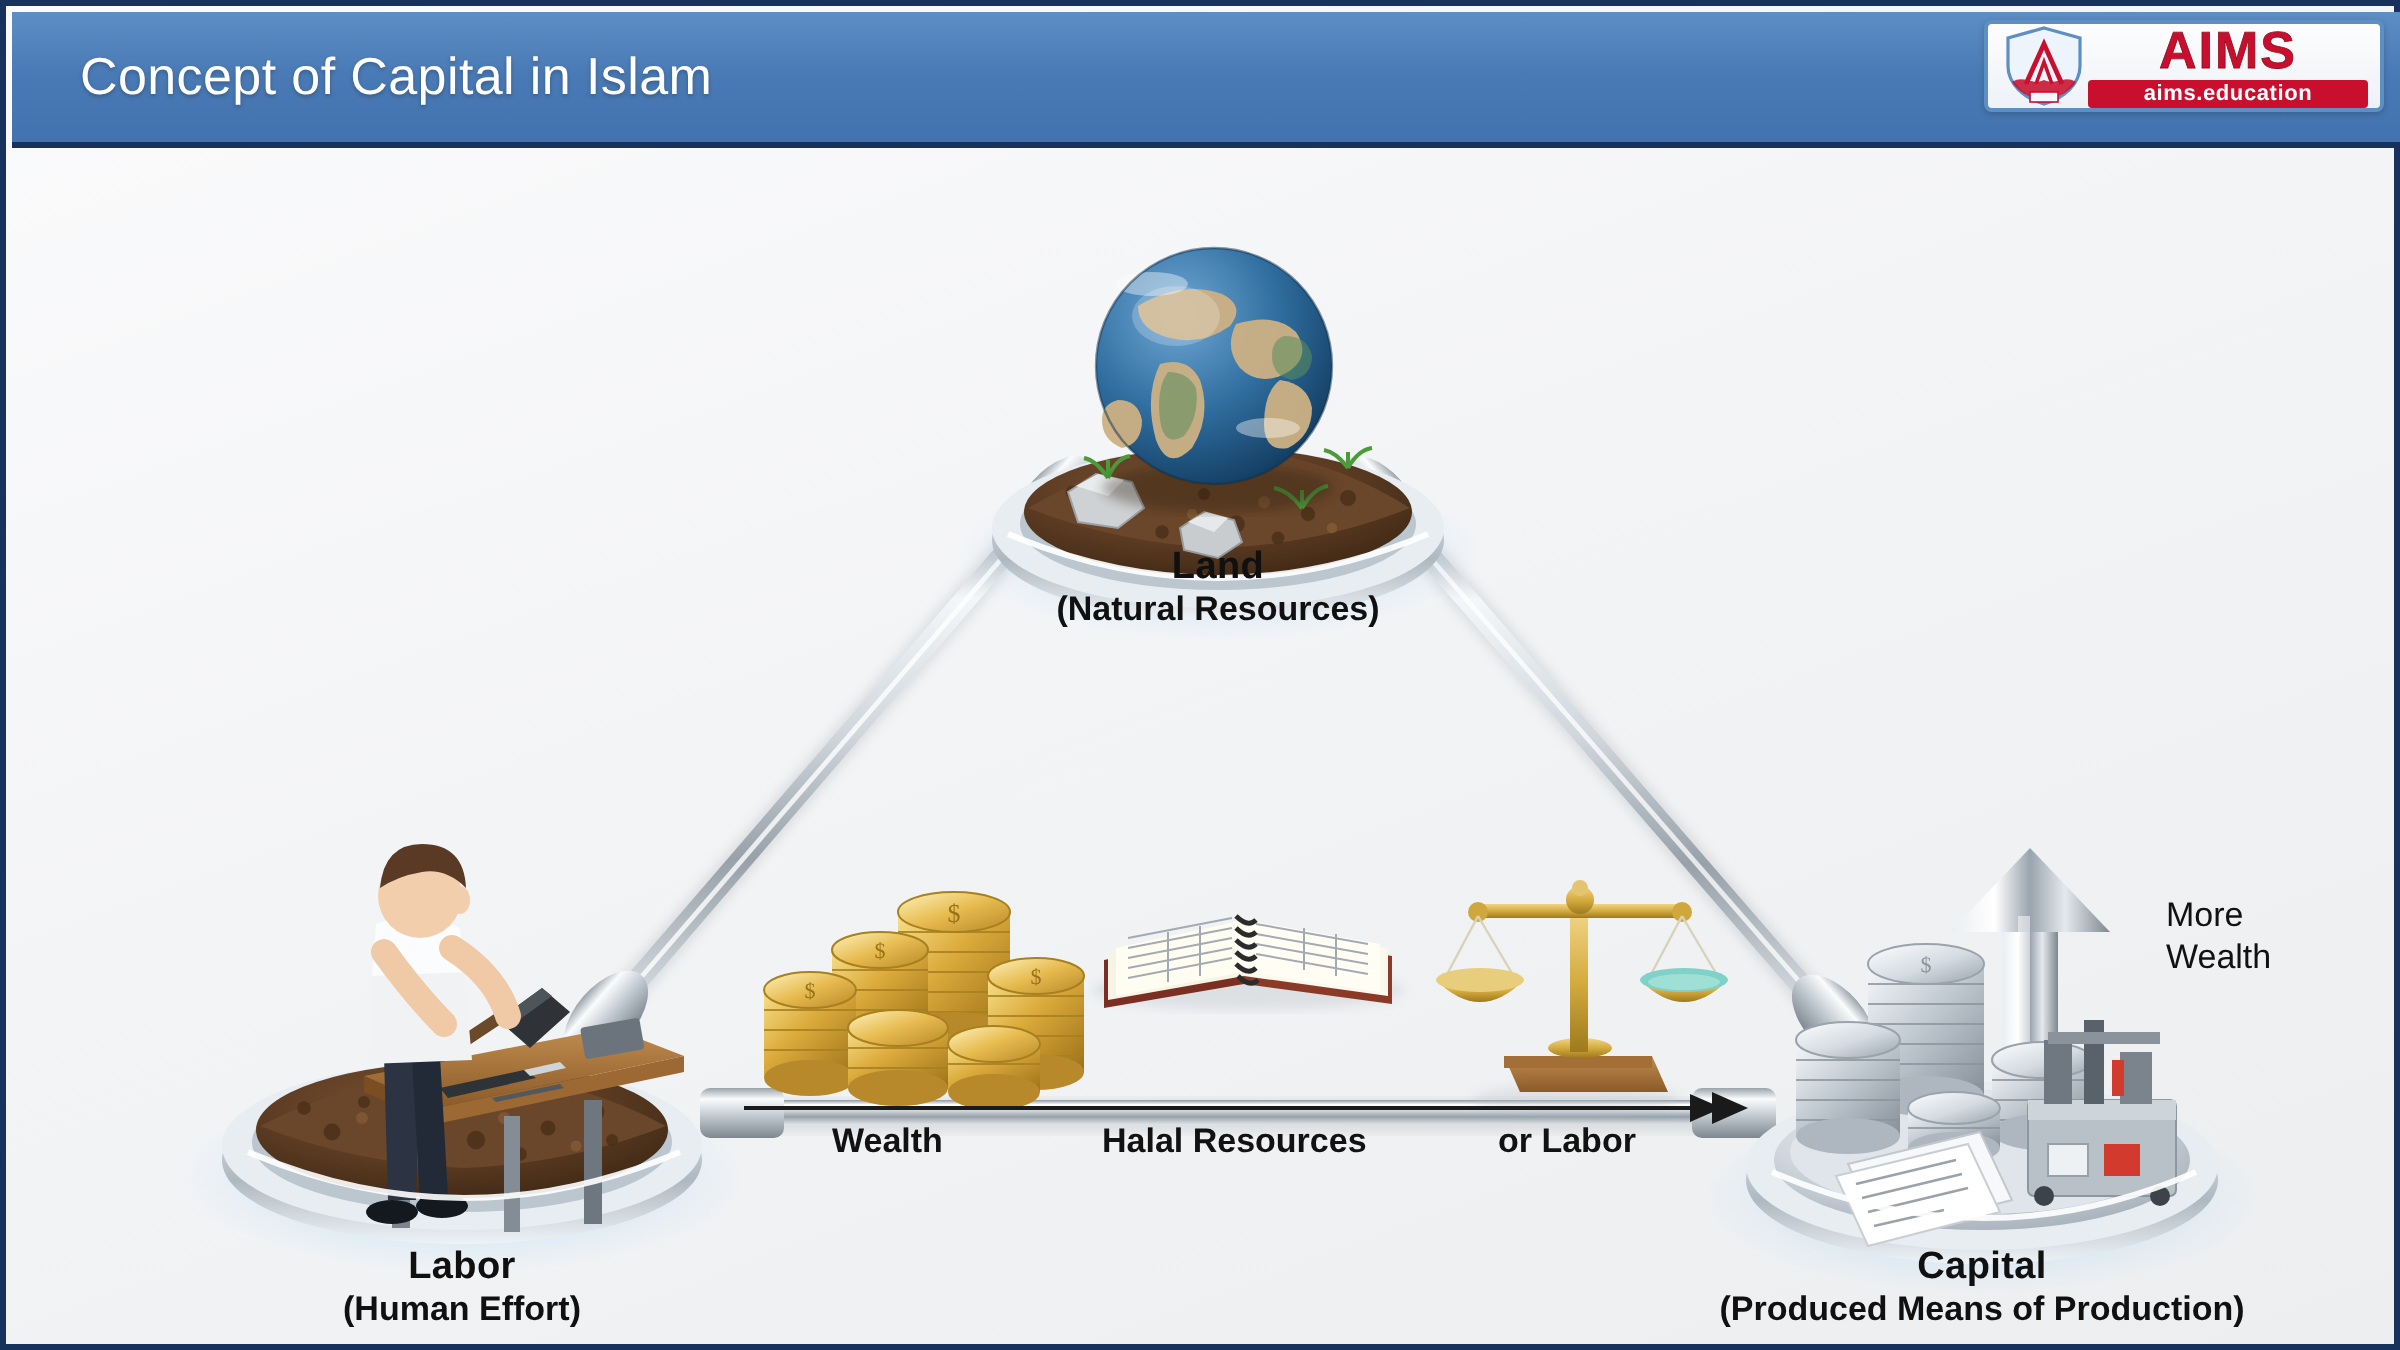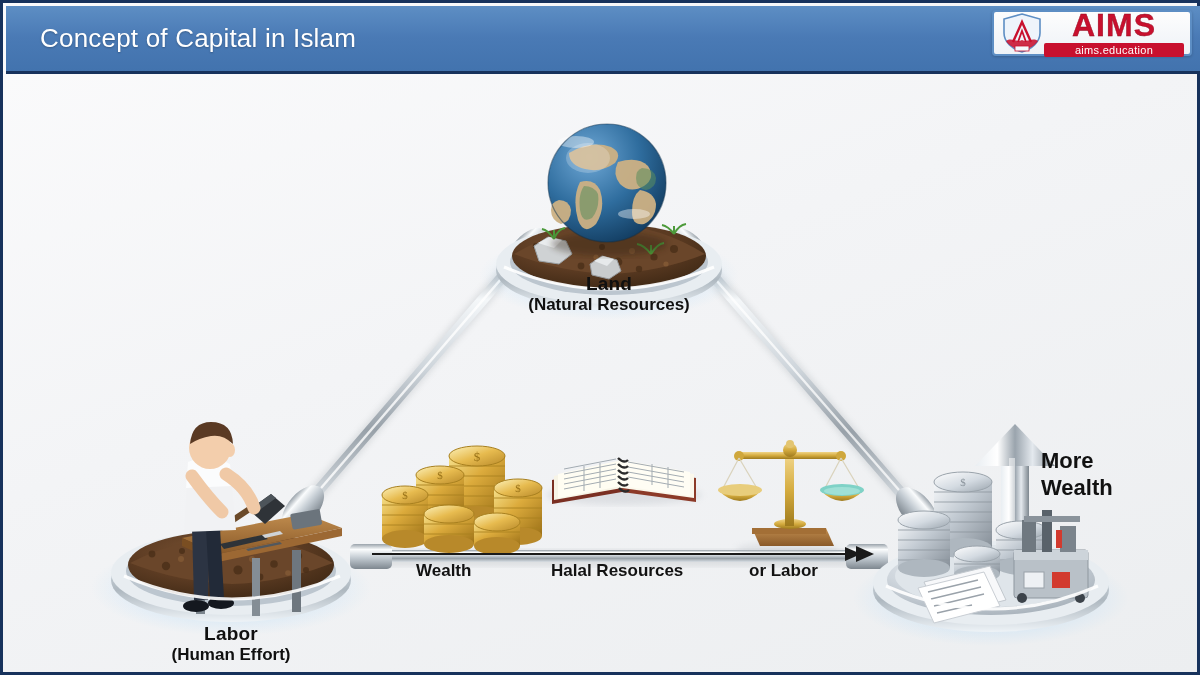--- a/index.html
+++ b/index.html
@@ -31,49 +31,49 @@
   #logo {
     position:absolute; right:8px; top:4px; width:200px; height:46px;
     background:linear-gradient(180deg,#fdfdfd,#eef2f7);
     border:2px solid #5d8ec4; border-radius:4px;
     display:flex; align-items:center; padding:2px 6px;
     box-shadow:0 1px 3px rgba(0,0,0,.2);
   }
   #logo-crest { width:44px; height:40px; flex:0 0 44px; }
   #logo-text { flex:1; display:flex; flex-direction:column; align-items:center; }
   #logo-word {
-    font-size:32px; font-weight:bold; color:#c8102e; line-height:1;
+    font-size:26px; font-weight:bold; color:#c8102e; line-height:1;
     letter-spacing:1px; -webkit-text-stroke:.4px #8d0a1f;
   }
   #logo-sub {
     margin-top:2px; width:100%; text-align:center; color:#ffffff;
     background:#c8102e; border-radius:2px;
-    font-size:11px; font-weight:normal; letter-spacing:.3px; padding:1px 16px;
+    font-size:11px; font-weight:bold; letter-spacing:.3px; padding:1px 16px;
   }
 
   
   #canvas { position:absolute; left:3px; top:55px; width:1194px; height:614px; }
   #scene-svg { position:absolute; left:0; top:0; width:1194px; height:614px; }
   .node-label {
     position:absolute; text-align:center; color:#101010;
     line-height:1.18; white-space:nowrap;
   }
   .node-label .t {
     display:block; font-size:19px; font-weight:bold; letter-spacing:.2px;
   }
   .node-label .s { display:block; font-size:17px; font-weight:600; }
 
   
   .flow-label {
     position:absolute; font-size:17px; font-weight:bold; color:#121212;
     white-space:nowrap;
   }
   #more-wealth {
-    position:absolute; left:1035px; top:390px;
-    font-size:22px; font-weight:bold; color:#111; line-height:1.22;
+    position:absolute; left:1077px; top:390px;
+    font-size:17px; font-weight:normal; color:#111; line-height:1.22;
   }
 </style>
 </head>
 <body>
 
 <div id="stage">
 
   <div id="header">
     <div id="header-title">Concept of Capital in Islam</div>
 
@@ -564,20 +564,24 @@
     <div class="node-label" style="left:65px; top:565px; width:320px;">
       <span class="t">Labor</span>
       <span class="s">(Human Effort)</span>
     </div>
 
     <div class="node-label" style="left:443px; top:215px; width:320px;">
       <span class="t">Land</span>
       <span class="s">(Natural Resources)</span>
     </div>
 
+    <div class="node-label" style="left:825px; top:565px; width:320px;">
+      <span class="t">Capital</span>
+      <span class="s">(Produced Means of Production)</span>
+    </div>
 
     <div class="flow-label" style="left:410px; top:503px;">Wealth</div>
     <div class="flow-label" style="left:545px; top:503px;">Halal Resources</div>
     <div class="flow-label" style="left:743px; top:503px;">or Labor</div>
 
     <div id="more-wealth">
       <div>More</div>
       <div>Wealth</div>
     </div>
 

